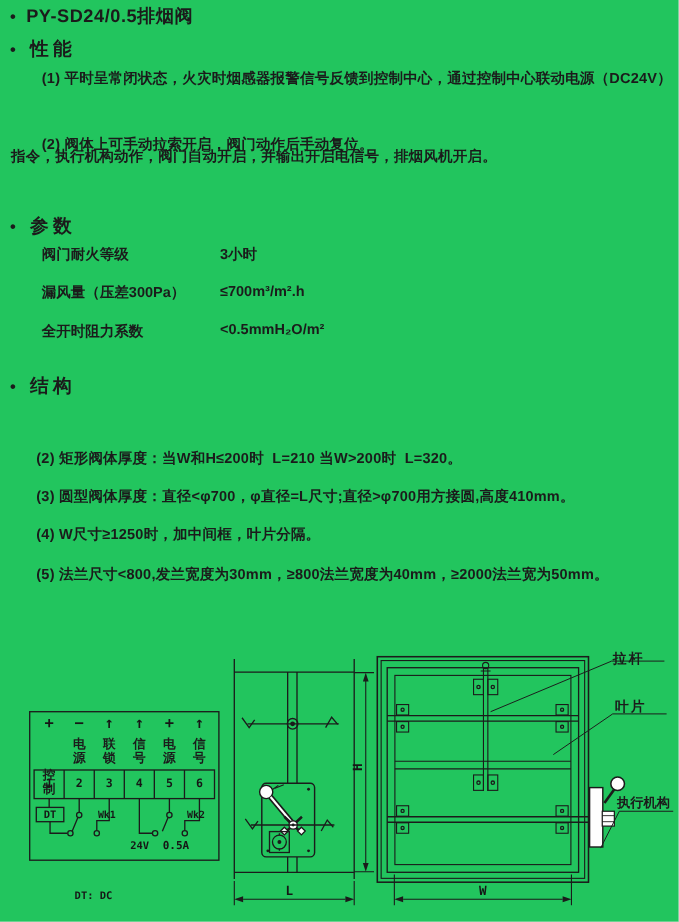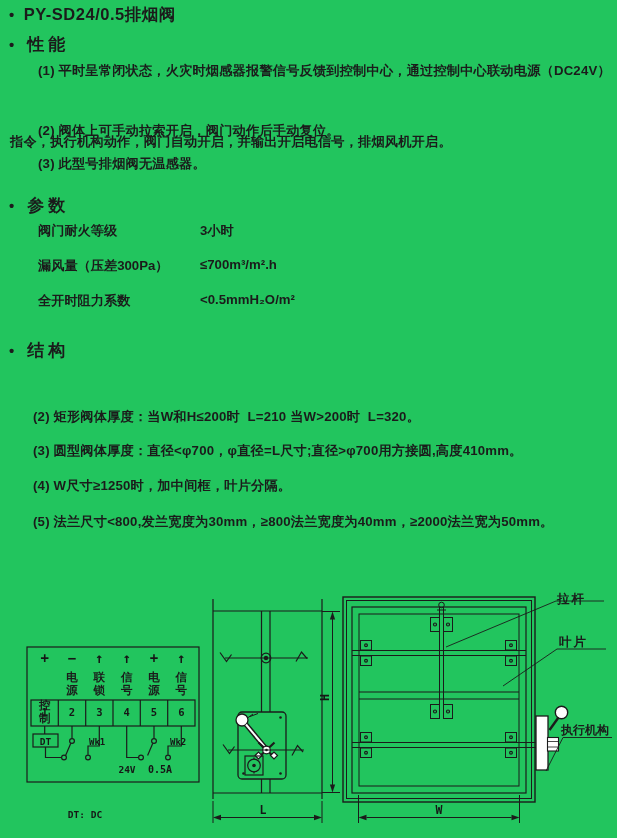--- a/index.html
+++ b/index.html
@@ -24,21 +24,20 @@
 
 <div class="page">
 
   <div class="abs h1" style="left:9px;top:4px;"><span class="bullet">•</span><span>PY-SD24/0.5排烟阀</span></div>
 
   <div class="abs h2" style="left:9px;top:33px;"><span class="bullet">•</span><span>性能</span></div>
 
   <div class="abs para" style="left:38px;top:62px;">(1) 平时呈常闭状态，火灾时烟感器报警信号反馈到控制中心，通过控制中心联动电源（DC24V）</div>
   <div class="abs para" style="left:10px;top:92px;margin-top:41px;">指令，执行机构动作，阀门自动开启，并输出开启电信号，排烟风机开启。</div>
   <div class="abs para" style="left:38px;top:122px;">(2) 阀体上可手动拉索开启，阀门动作后手动复位。</div>
-  <div class="abs para" style="left:38px;top:155px;">(3) 此型号排烟阀无温感器。</div>
 
   <div class="abs h2" style="left:9px;top:194px;"><span class="bullet">•</span><span>参数</span></div>
 
   <div class="abs pl" style="left:38px;top:222px;">阀门耐火等级</div>
   <div class="abs pv" style="left:200px;top:222px;">3小时</div>
   <div class="abs pl" style="left:38px;top:257px;">漏风量（压差300Pa）</div>
   <div class="abs pv" style="left:200px;top:257px;">≤700m³/m².h</div>
   <div class="abs pl" style="left:38px;top:292px;">全开时阻力系数</div>
   <div class="abs pv" style="left:200px;top:292px;">&lt;0.5mmH₂O/m²</div>
 

